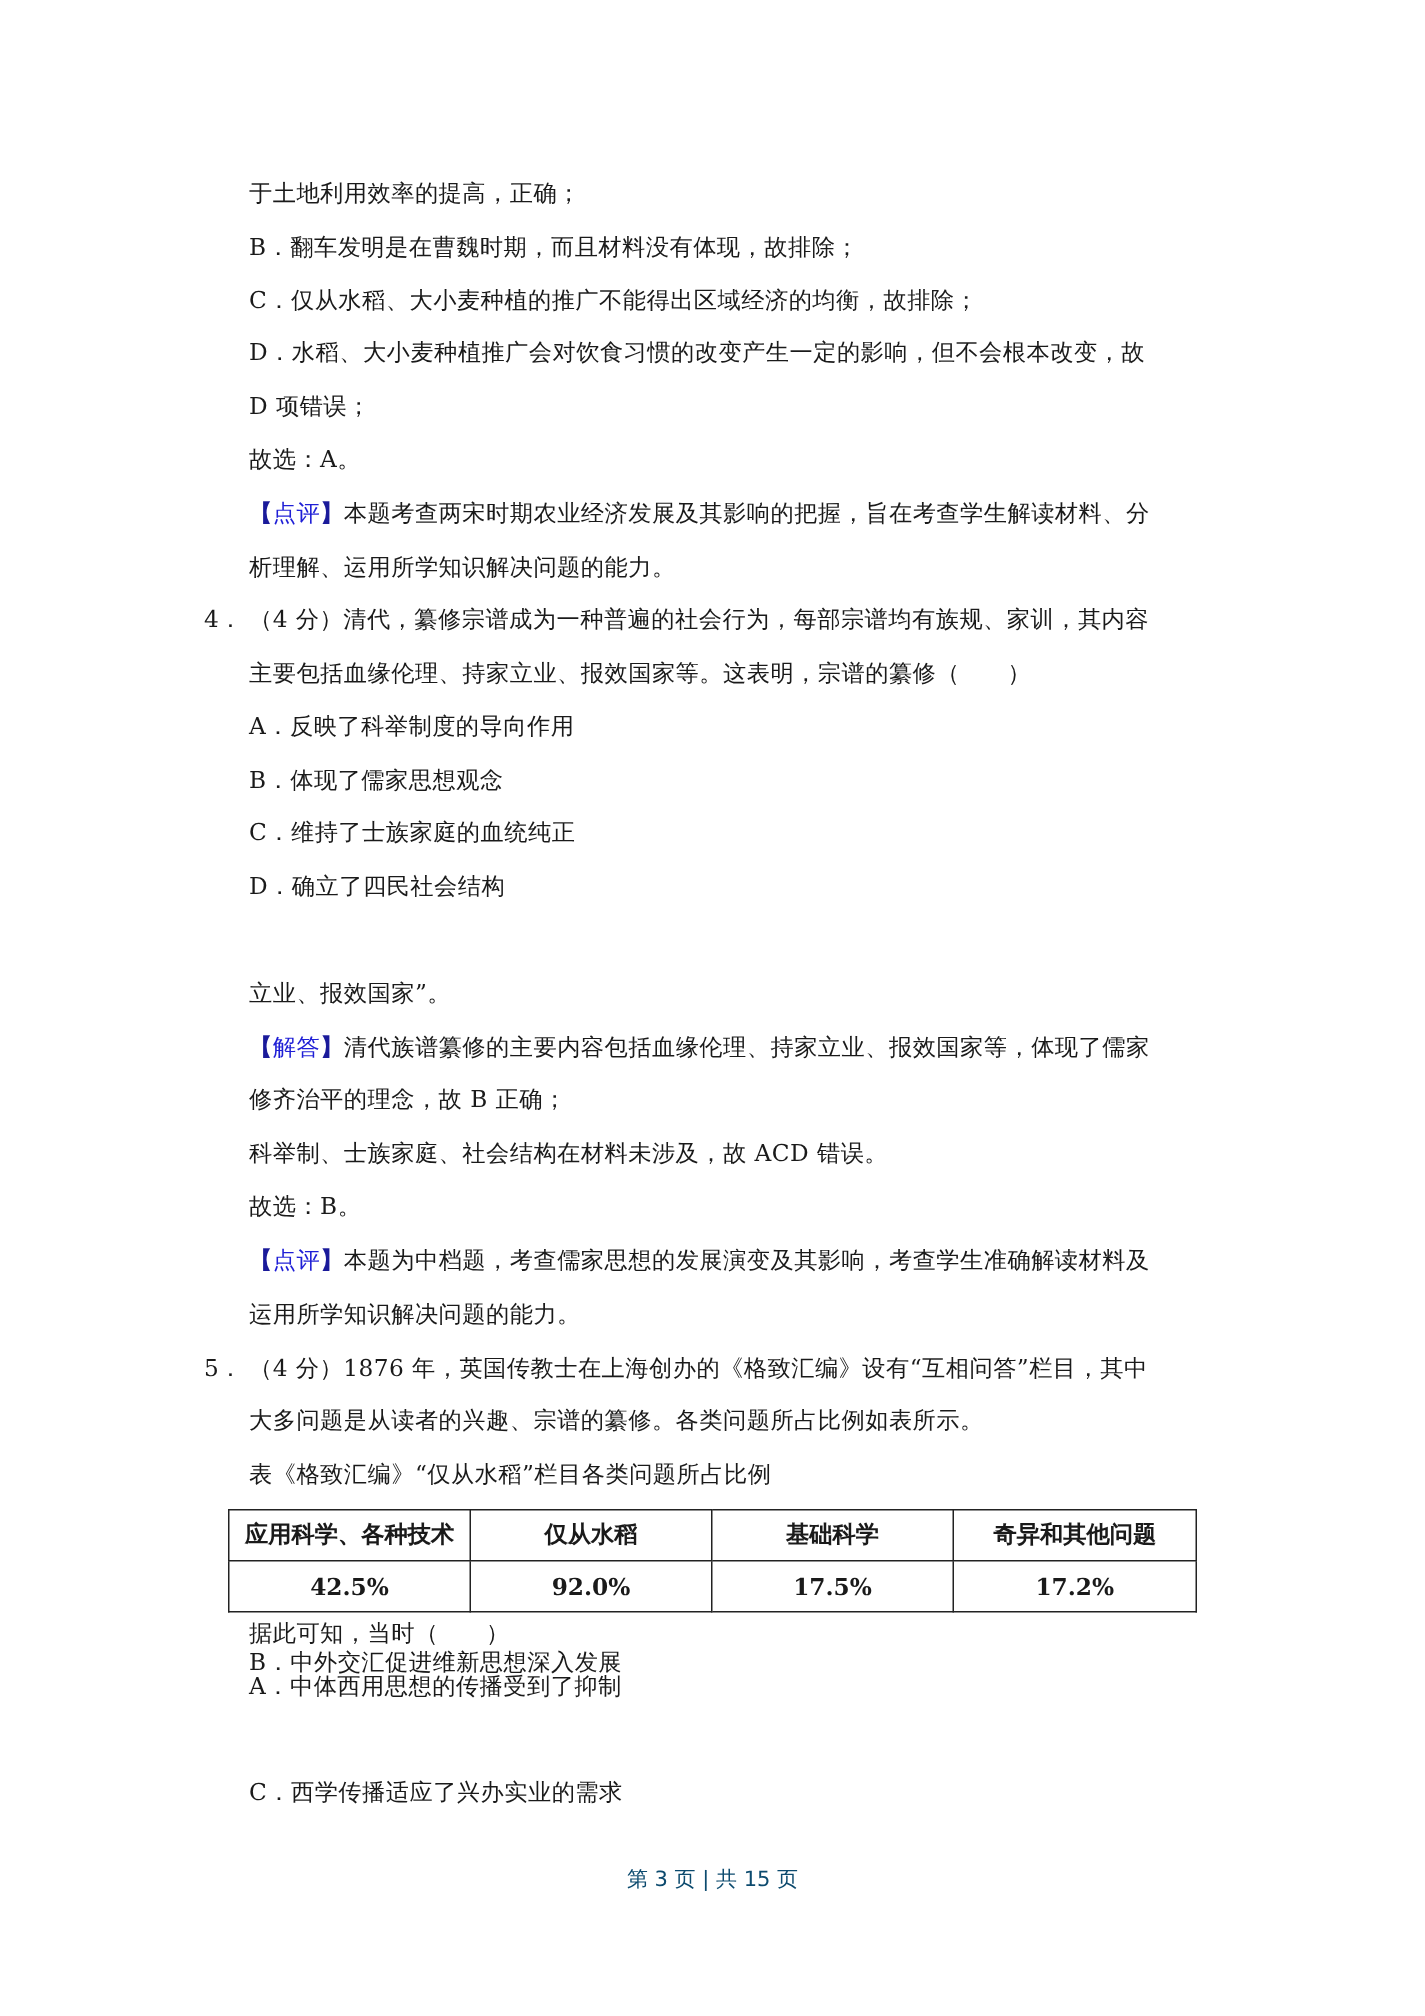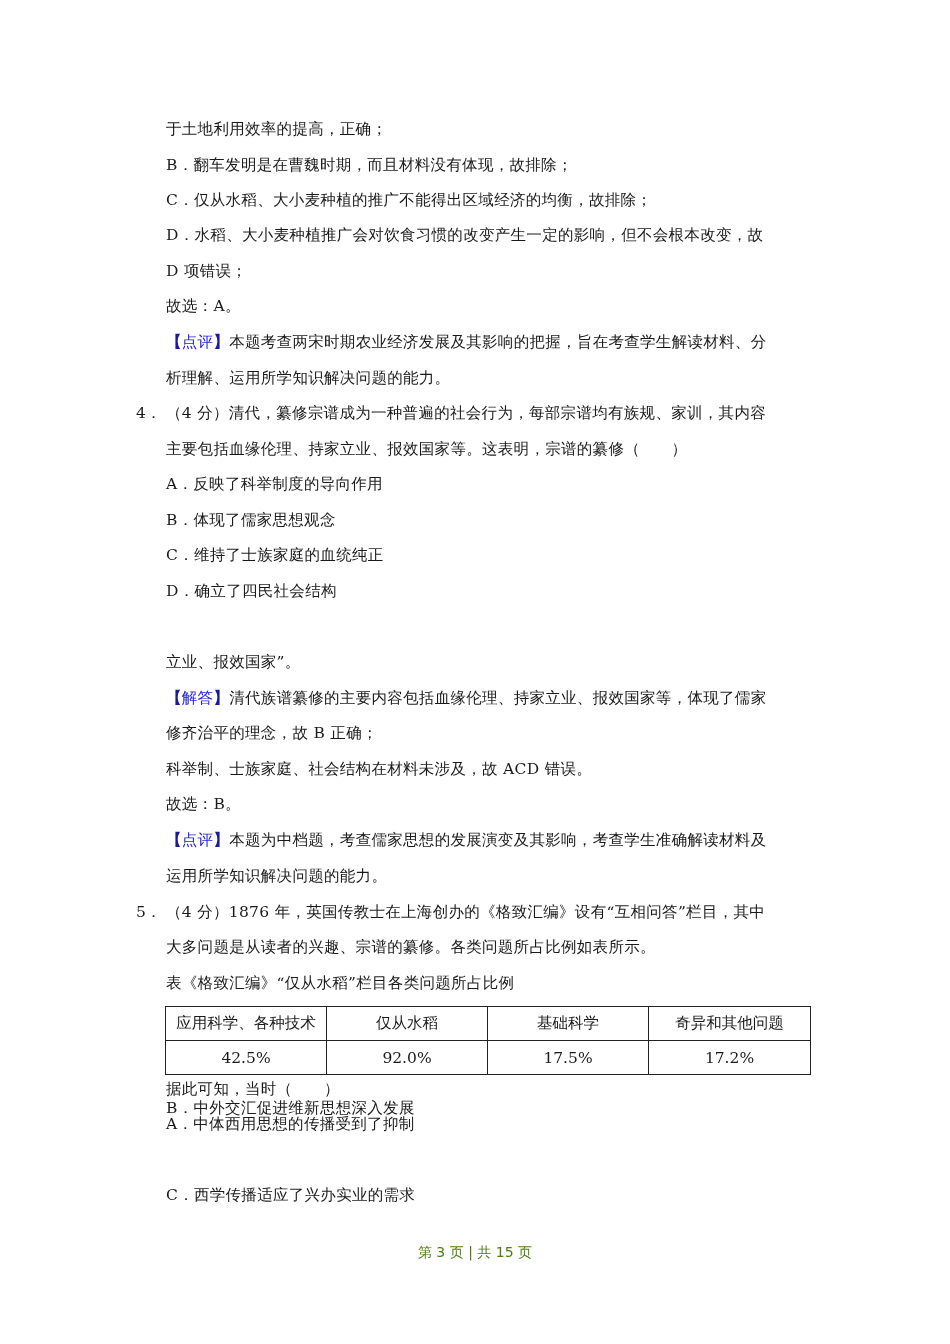--- a/index.html
+++ b/index.html
@@ -3,25 +3,25 @@
 <meta charset="utf-8">
 <style>
   html, body { margin: 0; padding: 0; background: #ffffff; }
   body { width: 950px; height: 1344px; position: relative; overflow: hidden;
          font-family: "DejaVu Serif", "Liberation Serif", serif; color: #1a1a1a; }
   .page { position: absolute; left: 0; top: 0; width: 950px; height: 1344px; }
   .line { position: absolute; left: 166px; font-size: 15.5px; line-height: 20px; white-space: nowrap; letter-spacing: 0.3px; }
   .qnum { position: absolute; left: 136px; font-size: 15.5px; line-height: 20px; }
   .tag { color: #1f1fd6; text-align: right; }
   .tag .br { color: #1a1a9a; font-weight: bold; }
-  table.ratio { position: absolute; left: 165px; top: 1006px; width: 646px; border-collapse: collapse;
-                font-size: 15.5px; font-family: "DejaVu Serif", "Liberation Serif", serif; }
+  table.ratio { position: absolute; left: 152px; top: 1006px; width: 646px; border-collapse: collapse;
+                font-size: 15.5px; font-family: "DejaVu Serif", "Liberation Serif", serif; font-weight: bold; }
   table.ratio td { border: 1.5px solid #222; height: 33px; text-align: center; padding: 0; }
   .footer { position: absolute; top: 1244px; left: 0; width: 950px; text-align: center;
-            font-family: "DejaVu Sans", "Liberation Sans", sans-serif; font-size: 14px; color: #4d7c0f; }
+            font-family: "DejaVu Sans", "Liberation Sans", sans-serif; font-size: 14px; color: #0c4a6e; }
 </style>
 </head>
 <body>
 
 <div class="page">
 
   <div class="line" style="top:119px">于土地利用效率的提高，正确；</div>
   <div class="line" style="top:155px">B．翻车发明是在曹魏时期，而且材料没有体现，故排除；</div>
   <div class="line" style="top:190px">C．仅从水稻、大小麦种植的推广不能得出区域经济的均衡，故排除；</div>
   <div class="line" style="top:225px">D．水稻、大小麦种植推广会对饮食习惯的改变产生一定的影响，但不会根本改变，故</div>

